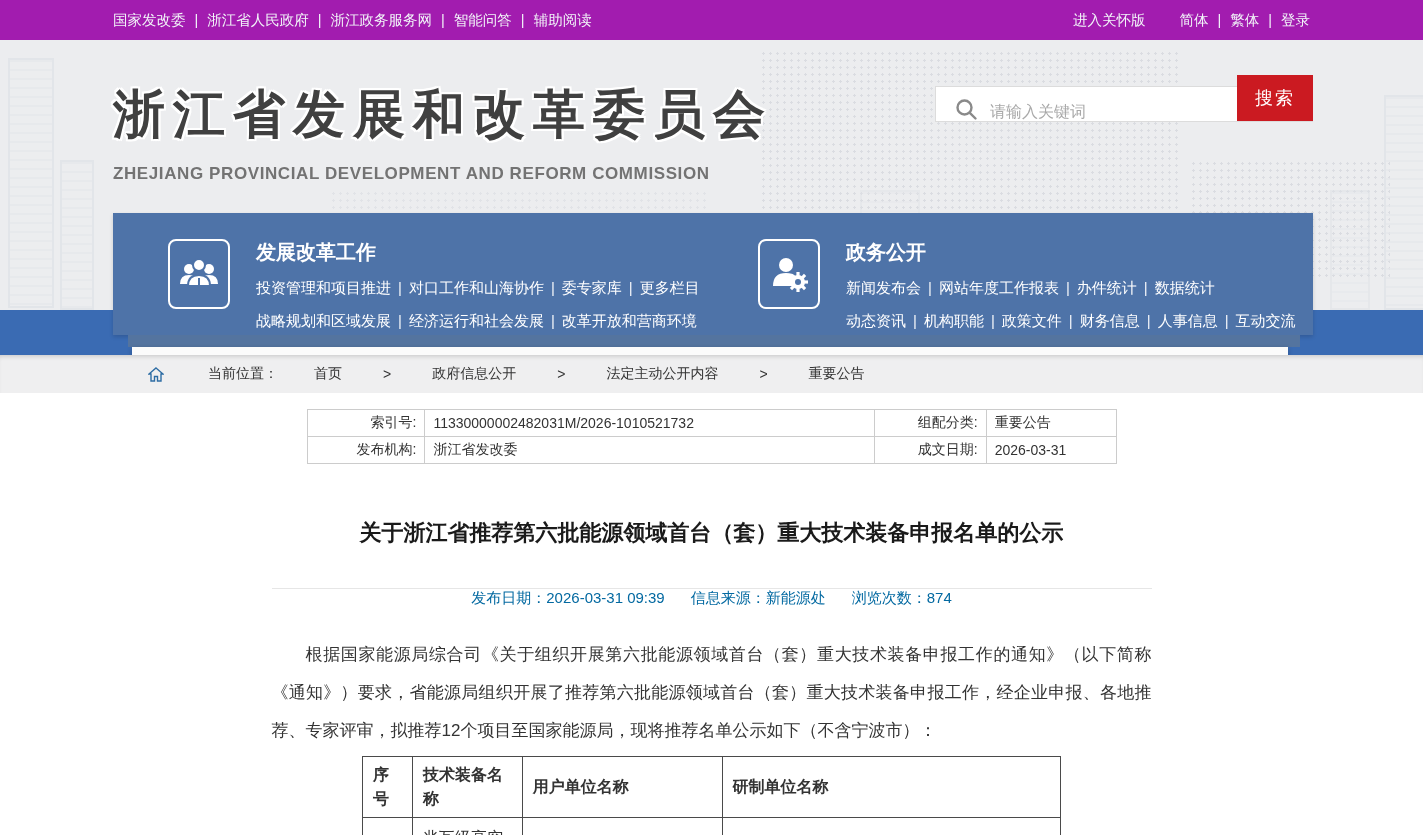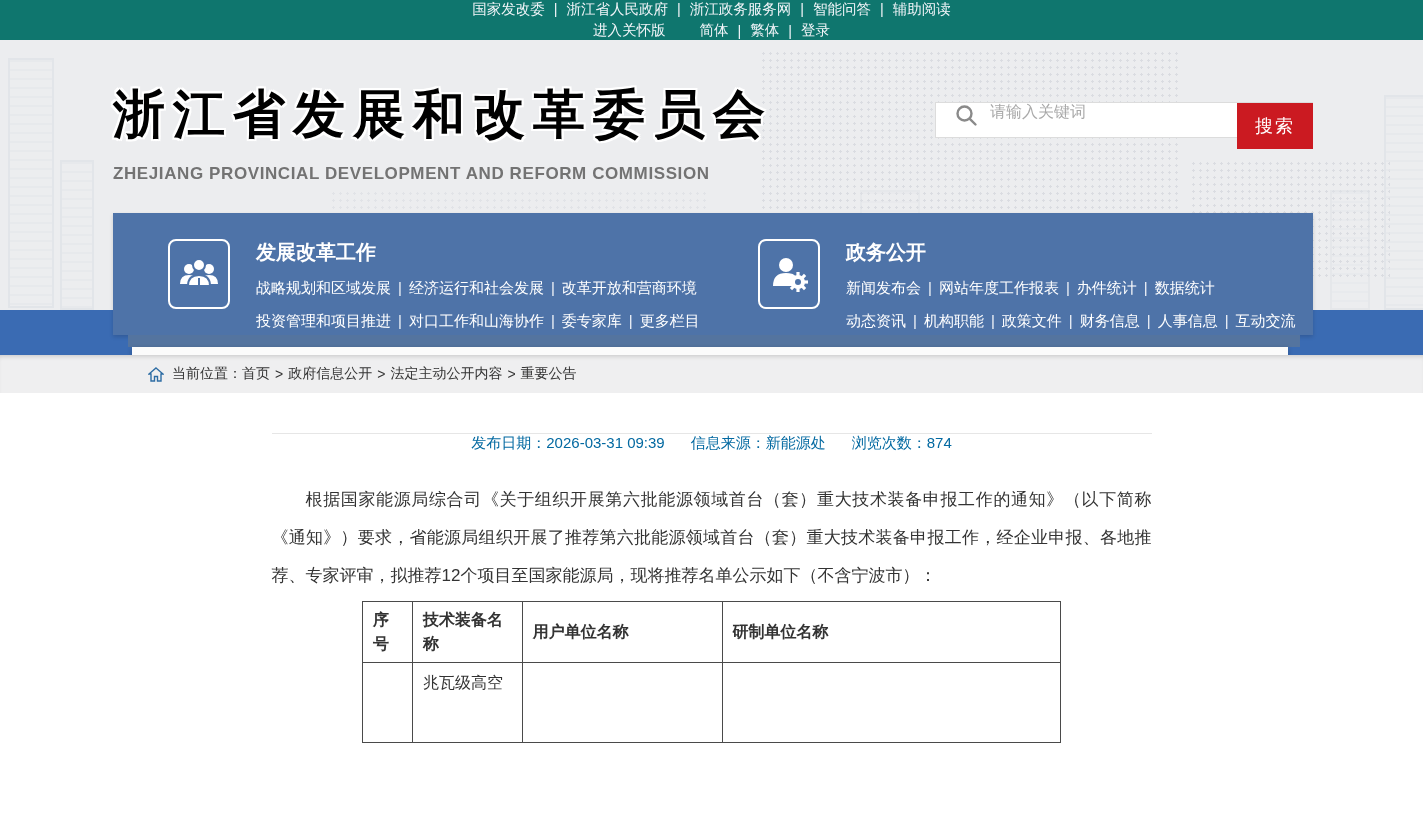--- a/index.html
+++ b/index.html
@@ -1,21 +1,21 @@
 <!DOCTYPE html>
 <html><head>
 <meta charset="utf-8">
 <style>
   * { margin:0; padding:0; box-sizing:border-box; }
   html,body { width:1423px; height:835px; overflow:hidden; background:#fff;
               font-family:"Liberation Sans","DejaVu Sans",sans-serif; }
 
   
-  .topbar { height:40px; background:#0f766e; display:flex; align-items:center;
-            justify-content:space-between; padding:0 113px; color:#f2f5f9; font-size:14.5px;flex-direction:column; }
+  .topbar { height:40px; background:#a21caf; display:flex; align-items:center;
+            justify-content:space-between; padding:0 113px; color:#f2f5f9; font-size:14.5px; }
   .topbar a { color:#f2f5f9; text-decoration:none; cursor:pointer; }
   .sep { margin:0 9px; color:#f2f5f9; }
   .topbar-right { display:flex; align-items:center; }
   .care { margin-right:34px; }
 
   
   .header-band { position:relative; height:315px; background:#ECEDEF; overflow:hidden; }
   .dots { position:absolute; background-image:radial-gradient(#d5d8de 1.2px, transparent 1.4px);
           background-size:7px 7px; opacity:.8; pointer-events:none; }
   .d1 { left:760px; top:10px; width:420px; height:190px; }
@@ -23,26 +23,26 @@
   .d3 { left:330px; top:150px; width:380px; height:60px; opacity:.5; }
   .bldg { position:absolute; border:2px solid #dfe2e7; opacity:.7;
           background:repeating-linear-gradient(#e6e8ec 0 2px, transparent 2px 9px); pointer-events:none; }
   .b1 { left:8px; top:18px; width:46px; height:250px; }
   .b2 { left:60px; top:120px; width:34px; height:150px; }
   .b3 { left:1384px; top:55px; width:50px; height:215px; }
   .b4 { left:1330px; top:150px; width:40px; height:120px; opacity:.5; }
   .b5 { left:860px; top:150px; width:60px; height:120px; opacity:.45; }
 
   .logo { position:absolute; left:113px; top:40px; }
-  .logo h1 { font-size:52px; font-weight:bold; color:#000000; letter-spacing:8px; white-space:nowrap;
+  .logo h1 { font-size:52px; font-weight:bold; color:#404040; letter-spacing:8px; white-space:nowrap;
              text-shadow:-2px 0 #fff,2px 0 #fff,0 -2px #fff,0 2px #fff,-2px -2px #fff,2px 2px #fff,-2px 2px #fff,2px -2px #fff; }
   .logo .en { margin-top:14px; font-size:17px; font-weight:bold; color:#737373; letter-spacing:.6px; }
 
   .search { position:absolute; right:110px; top:46px; width:378px; height:36px; background:#fff;
-            border:1px solid #dcdcdc; display:flex; align-items:flex-start;margin-top:16px; }
+            border:1px solid #dcdcdc; display:flex; align-items:flex-end; }
   .search svg { margin:0 12px 0 18px; flex:none; }
   .search input { flex:1; border:none; outline:none; font-size:16px; color:#666; background:transparent;
                   font-family:inherit; }
   .search input::placeholder { color:#a9a9a9; }
   .search button { width:76px; height:46px; margin-right:-1px; background:#CB1A21; color:#fff; border:none;
                    font-size:18px; letter-spacing:2px; cursor:pointer; font-family:inherit; }
 
   .bluestrip { position:absolute; left:0; bottom:0; width:100%; height:45px; background:#3A6BB3; }
 
   .navbox { position:absolute; left:113px; top:173px; width:1200px; height:122px; background:#4E73A8;
@@ -56,21 +56,21 @@
                display:flex; align-items:center; justify-content:center; margin-right:26px; }
   .nav-text { color:#fff; }
   .nav-title { font-size:20px; font-weight:bold; color:#fff; text-decoration:none; display:inline-block;
                margin-bottom:13px; cursor:pointer; }
   .nav-row { font-size:15px; margin-bottom:14px; white-space:nowrap; }
   .nav-row a { color:#fff; text-decoration:none; cursor:pointer; }
   .nav-row .sep { margin:0 7px; }
 
   
   .crumb-bar { height:38px; background:#EFEFF0; box-shadow:inset 0 4px 5px -3px rgba(0,0,0,.18);
-               display:flex; align-items:center; padding-left:148px; font-size:14px; color:#333; }
+               display:flex; align-items:center; padding-left:148px; font-size:14px; color:#333;gap:36px; }
   .crumb-bar svg { margin-right:8px; }
   .crumb-bar a { color:#333; text-decoration:none; cursor:pointer; }
   .crumb-sep { margin:0 5px; color:#333; }
 
   
   .main { width:880px; margin:0 auto; }
   table.meta { width:810px; margin:16px auto 0; border-collapse:collapse; font-size:14px; }
   table.meta td { border:1px solid #ccc; height:27px; padding:2px 8px; color:#333; }
   td.mlabel { text-align:right; color:#444; white-space:nowrap; }
   .w-l1 { width:118px; } .w-v1 { width:450px; } .w-l2 { width:112px; } .w-v2 { width:130px; }
@@ -146,24 +146,24 @@
           <circle cx="31" cy="15" r="5" fill="#fff"></circle>
           <path d="M22 30 q0 -9 9 -9 q9 0 9 9 z" fill="#fff"></path>
           <circle cx="21" cy="11" r="6" fill="#fff" stroke="#4E73A8" stroke-width="2"></circle>
           <path d="M10 32 q0 -11 11 -11 q11 0 11 11 z" fill="#fff" stroke="#4E73A8" stroke-width="2"></path>
           <rect x="20" y="24" width="2" height="8" fill="#4E73A8"></rect>
         </svg>
       </div>
       <div class="nav-text">
         <a class="nav-title">发展改革工作</a>
         <div class="nav-row">
+          <a>投资管理和项目推进</a><span class="sep">|</span><a>对口工作和山海协作</a><span class="sep">|</span><a>委专家库</a><span class="sep">|</span><a>更多栏目</a>
+        </div>
+        <div class="nav-row">
           <a>战略规划和区域发展</a><span class="sep">|</span><a>经济运行和社会发展</a><span class="sep">|</span><a>改革开放和营商环境</a>
-        </div>
-        <div class="nav-row">
-          <a>投资管理和项目推进</a><span class="sep">|</span><a>对口工作和山海协作</a><span class="sep">|</span><a>委专家库</a><span class="sep">|</span><a>更多栏目</a>
         </div>
       </div>
     </div>
 
     <div class="nav-group">
       <div class="icon-tile">
         <svg width="42" height="42" viewBox="0 0 42 42">
           <circle cx="18" cy="12" r="7" fill="#fff"></circle>
           <path d="M5 33 q0 -13 13 -13 q13 0 13 13 z" fill="#fff"></path>
           <g transform="translate(30,29)">
@@ -206,21 +206,38 @@
     <span class="crumb-sep">&gt;</span>
   <a>政府信息公开</a>
     <span class="crumb-sep">&gt;</span>
   <a>法定主动公开内容</a>
     <span class="crumb-sep">&gt;</span>
   <a>重要公告</a>
 </div>
 
 <div class="main">
 
-
+  <table class="meta">
+    <tbody>
+        <tr>
+      <td class="mlabel w-l1">索引号:</td>
+      <td class="w-v1">11330000002482031M/2026-1010521732</td>
+      <td class="mlabel w-l2">组配分类:</td>
+      <td class="w-v2">重要公告</td>
+    </tr>
+    <tr>
+      <td class="mlabel">发布机构:</td>
+      <td>浙江省发改委</td>
+      <td class="mlabel">成文日期:</td>
+      <td>2026-03-31</td>
+    </tr>
+  </tbody>
+    </table>
+
+  <h2 class="art-title">关于浙江省推荐第六批能源领域首台（套）重大技术装备申报名单的公示</h2>
 
   <div class="divider"></div>
 
   <div class="publine">
     <span>发布日期：</span><span>2026-03-31 09:39</span><span class="gap"></span><span>信息来源：</span><span>新能源处</span><span class="gap"></span><span>浏览次数：</span><span>874</span>
   </div>
 
   <p class="para">根据国家能源局综合司《关于组织开展第六批能源领域首台（套）重大技术装备申报工作的通知》（以下简称《通知》）要求，省能源局组织开展了推荐第六批能源领域首台（套）重大技术装备申报工作，经企业申报、各地推荐、专家评审，拟推荐12个项目至国家能源局，现将推荐名单公示如下（不含宁波市）：</p>
 
   <table class="list">

